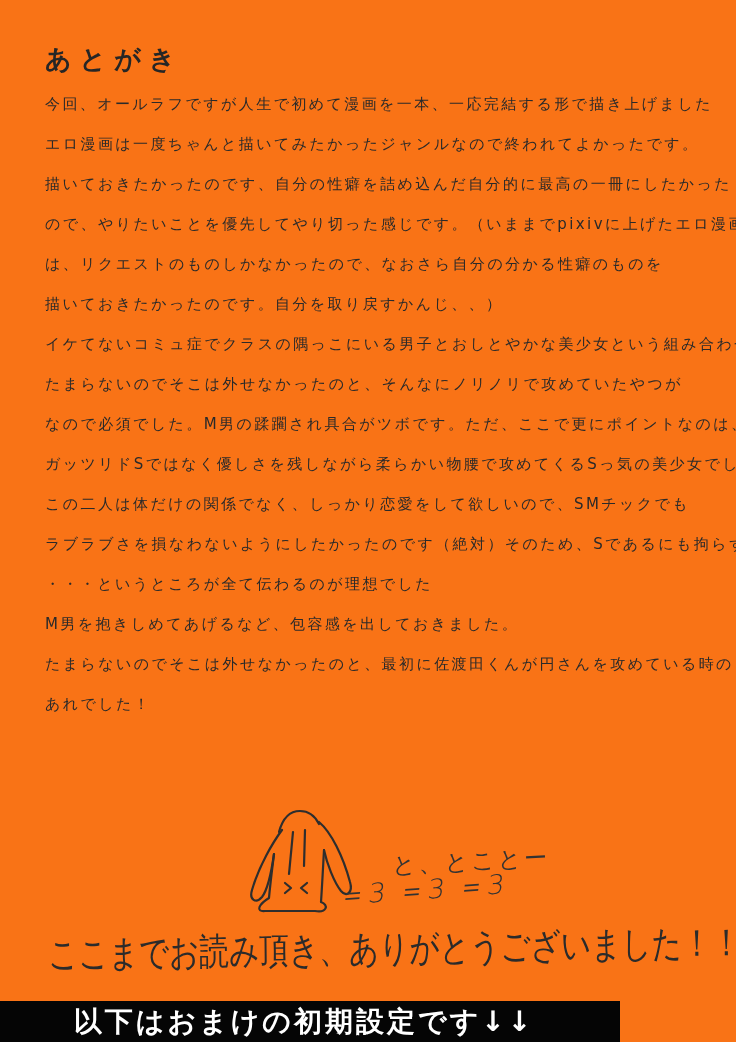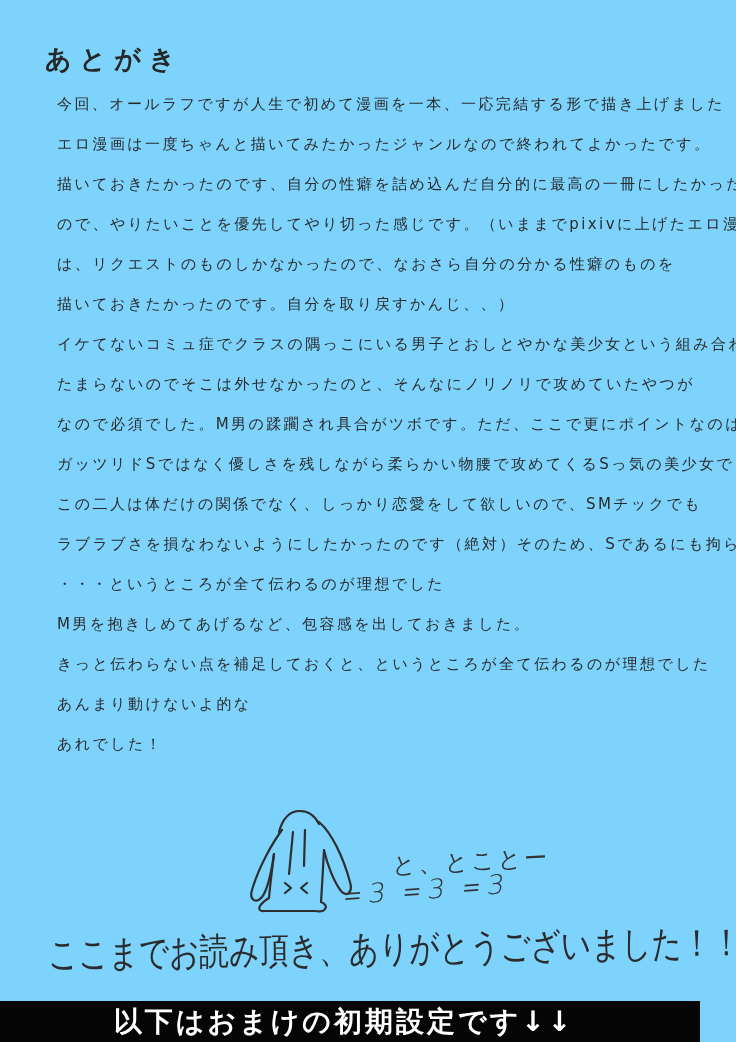--- a/index.html
+++ b/index.html
@@ -1,36 +1,36 @@
 <!DOCTYPE html>
 <html><head>
 <meta charset="utf-8">
 <style>
   html, body { margin: 0; padding: 0; background: #ffffff; }
   .page {
     position: relative;
     width: 736px;
     height: 1042px;
-    background: #7dd3fc;
+    background: #f97316;
     color: #262626;
     font-family: "DejaVu Sans", sans-serif;
     overflow: hidden;
   }
   .title {
     position: absolute;
     left: 45px;
     top: 42px;
     font-size: 26px;
     font-weight: 600;
     letter-spacing: 8px;
     white-space: nowrap;
   }
   .body-text {
     position: absolute;
-    left: 57px;
+    left: 45px;
     top: 84px;
     right: 8px;
   }
   .line {
     height: 40px;
     line-height: 40px;
     font-size: 15px;
     letter-spacing: 2.4px;
     white-space: nowrap;
     color: #2a2a2a;
@@ -73,21 +73,21 @@
     font-weight: 300;
     color: #2b2b2b;
     white-space: nowrap;
     transform: scaleX(0.80) rotate(-0.8deg);
     transform-origin: left center;
   }
   .footer-banner {
     position: absolute;
     left: 0;
     bottom: 0;
-    width: 700px;
+    width: 620px;
     height: 41px;
     background: #050505;
     display: flex;
     align-items: center;
     justify-content: center;
   }
   .footer-banner .banner-text {
     color: #ffffff;
     font-size: 28px;
     font-weight: bold;
@@ -111,22 +111,21 @@
     <div class="line">は、リクエストのものしかなかったので、なおさら自分の分かる性癖のものを</div>
     <div class="line">描いておきたかったのです。自分を取り戻すかんじ、、）</div>
     <div class="line">イケてないコミュ症でクラスの隅っこにいる男子とおしとやかな美少女という組み合わせ</div>
     <div class="line">たまらないのでそこは外せなかったのと、そんなにノリノリで攻めていたやつが</div>
     <div class="line">なので必須でした。M男の蹂躙され具合がツボです。ただ、ここで更にポイントなのは、</div>
     <div class="line">ガッツリドSではなく優しさを残しながら柔らかい物腰で攻めてくるSっ気の美少女でした。</div>
     <div class="line">この二人は体だけの関係でなく、しっかり恋愛をして欲しいので、SMチックでも</div>
     <div class="line">ラブラブさを損なわないようにしたかったのです（絶対）そのため、Sであるにも拘らず</div>
     <div class="line">・・・というところが全て伝わるのが理想でした</div>
     <div class="line">M男を抱きしめてあげるなど、包容感を出しておきました。</div>
-    <div class="line">きっと伝わらない点を補足しておくと、というところが全て伝わるのが理想でした</div>
-    <div class="line">あんまり動けないよ的な</div>
+    <div class="line">たまらないのでそこは外せなかったのと、最初に佐渡田くんが円さんを攻めている時の</div>
     <div class="line">あれでした！</div>
   </div>
 
   <div class="sketch">
     <svg viewBox="0 0 118 114" xmlns="http://www.w3.org/2000/svg" fill="none" stroke="#2e2e2e" stroke-width="2.2" stroke-linecap="round" stroke-linejoin="round">
 
       <path d="M39,26 C30,38 16,62 9,86 C6,96 13,100 19,93 C26,84 29,64 31,50"></path>
 
       <path d="M36,28 C40,13 48,7 57,7 C66,7 72,12 76,20"></path>
 

